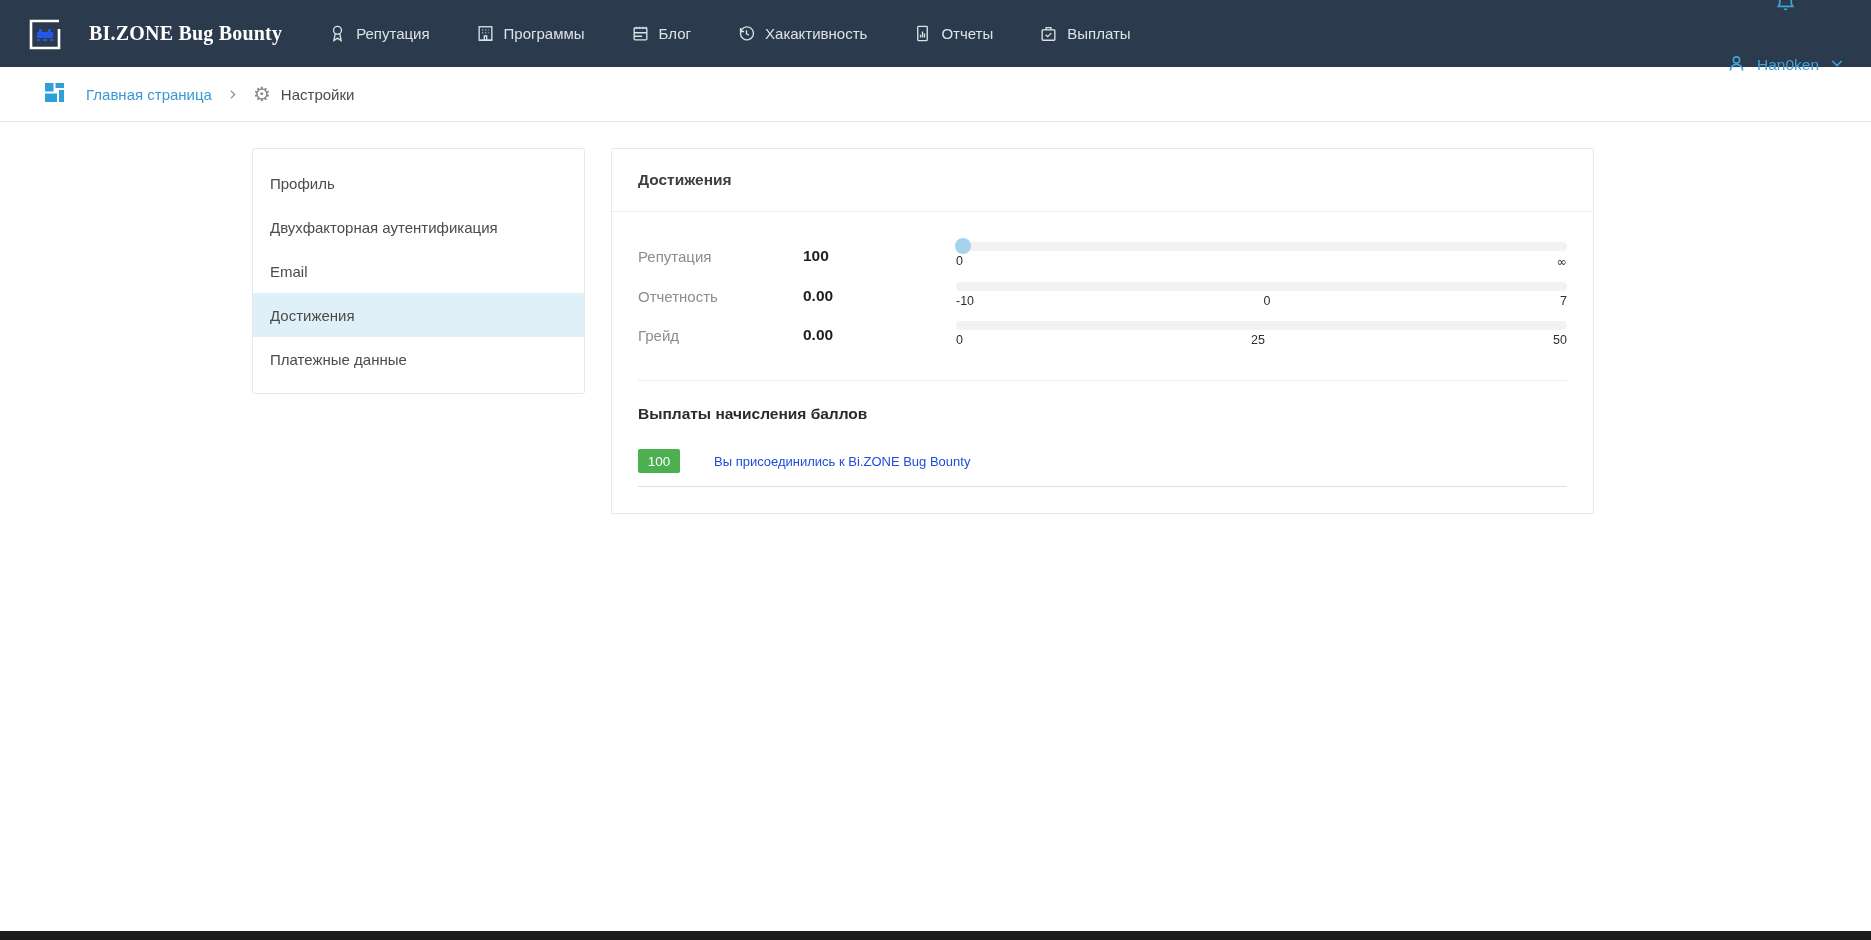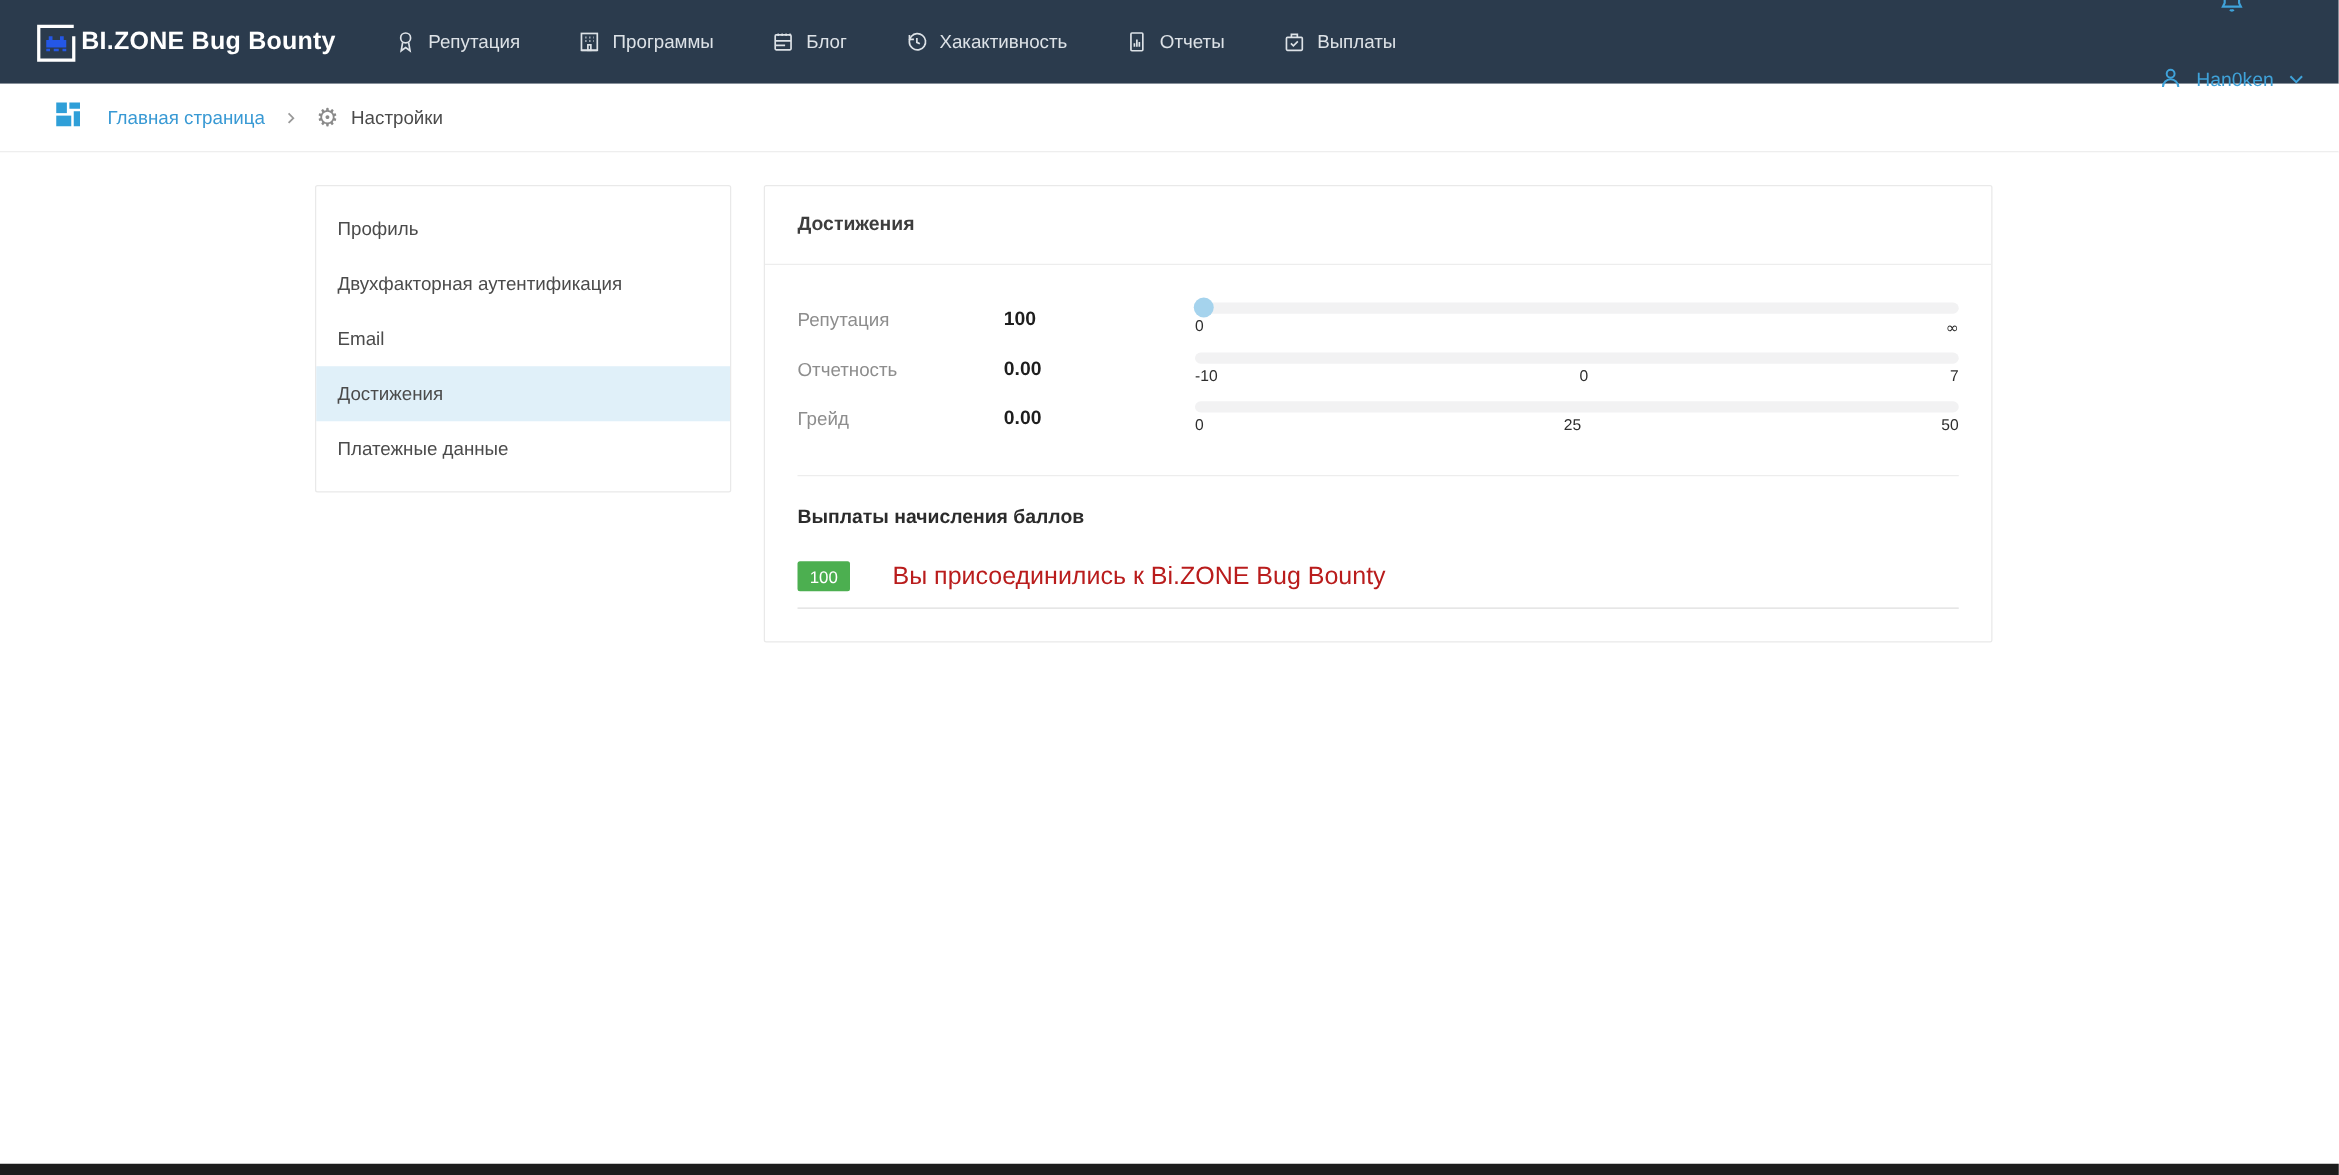--- a/index.html
+++ b/index.html
@@ -1,21 +1,21 @@
 <!DOCTYPE html>
 <html><head>
 <meta charset="utf-8">
 <style>
   * { margin:0; padding:0; box-sizing:border-box; }
   html,body { width:1871px; height:940px; overflow:hidden; background:#ffffff;
               font-family:"Liberation Sans", sans-serif; }
 
   
   .navbar { height:67px; background:#2b3b4d; display:flex; align-items:center; padding:0 26px; }
-  .brand { display:flex; align-items:center; gap:1px; cursor:pointer; }
+  .brand { display:flex; align-items:center; gap:25px; cursor:pointer;font-family:Liberation Serif, serif; }
   .logo-box { width:38px; height:38px; position:relative; display:flex; align-items:center; justify-content:center; }
   .brand-text { color:#ffffff; font-size:20px; font-weight:700; letter-spacing:.2px; white-space:nowrap; }
   .nav-items { display:flex; align-items:center; gap:46px; margin-left:46px; }
   .nav-item { display:flex; align-items:center; gap:9px; color:#dde2e7; font-size:15px; cursor:pointer; text-decoration:none; white-space:nowrap; }
   .nav-item svg { display:block; }
   .nav-right { margin-left:auto; display:flex; align-items:center; gap:40px;flex-direction:column; }
   .bell-btn { cursor:pointer; display:flex; }
   .user-chip { display:flex; align-items:center; gap:10px; cursor:pointer; }
   .user-name { color:#3fa2d9; font-size:15.5px; }
 
@@ -46,21 +46,21 @@
   .slider-track { position:relative; height:9px; background:#f2f2f3; border-radius:5px; }
   .slider-handle { position:absolute; width:16px; height:16px; border-radius:50%; background:#a5d3ed; top:-4px; left:-1px; cursor:pointer; }
   .slider-labels { display:flex; justify-content:space-between; margin-top:3px; font-size:12.5px; color:#2e2e2e; }
   .inf { font-family:"DejaVu Sans", sans-serif; }
 
   .history { border-top:1px solid #ededed; margin:0 26px; padding:24px 0 26px 0; }
   .history-title { font-size:15.5px; font-weight:700; color:#2b2b2b; }
   .history-row { display:flex; align-items:center; margin-top:26px; padding-bottom:13px; border-bottom:1px solid #dedede; }
   .points-badge { min-width:42px; height:24px; background:#4caf50; color:#fff; font-size:13.5px;
                   display:flex; align-items:center; justify-content:center; border-radius:2px; }
-  .history-text { margin-left:34px; font-size:20px; color:#b91c1c; }
+  .history-text { margin-left:34px; font-size:13px; color:#1d4ed8; }
 
   .footer-strip { position:fixed; left:0; bottom:0; width:100%; height:9px; background:#1c1c1c; }
 </style>
 </head>
 <body>
 
 <div class="navbar">
   <div class="brand">
     <span class="logo-box">
       <svg width="38" height="38" viewBox="0 0 38 38">

